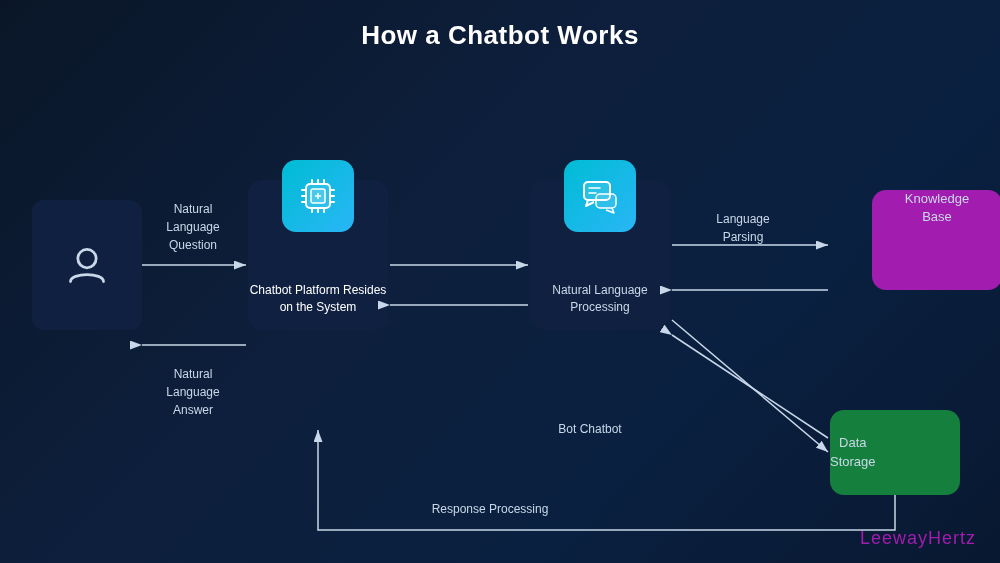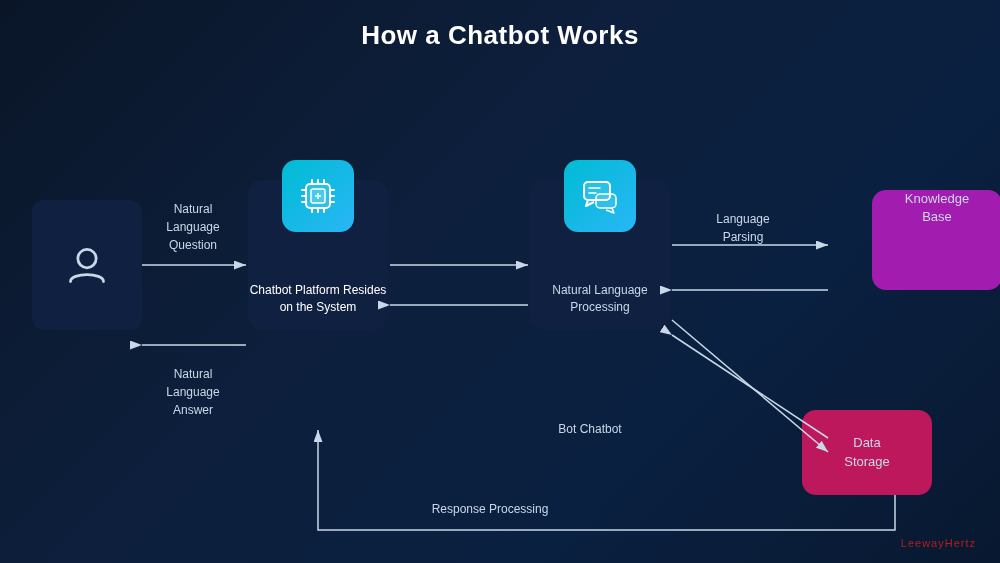--- a/index.html
+++ b/index.html
@@ -140,29 +140,29 @@
       font-size: 13px;
       color: #c8d8e8;
       text-align: center;
       line-height: 1.4;
       font-weight: 500;
     }
 
     
     .ds-box {
       position: absolute;
-      left: 802px;
+      left: 830px;
       top: 330px;
       width: 130px;
       height: 85px;
-      background: #be185d;
-      border-radius: 14px;
-      display: flex;
-      align-items: center;
-      justify-content: center;
+      background: #15803d;
+      border-radius: 14px;
+      display: flex;
+      align-items: center;
+      justify-content: flex-start;
     }
 
     .ds-label {
       font-size: 13px;
       color: #c8d8e8;
       text-align: center;
       line-height: 1.4;
       font-weight: 500;
     }
 
@@ -172,22 +172,22 @@
       font-size: 12px;
       color: #c8d8e8;
       text-align: center;
       line-height: 1.5;
     }
 
     .watermark {
       position: absolute;
       bottom: 14px;
       right: 24px;
-      font-size: 11px;
-      color: #b91c1c;
+      font-size: 18px;
+      color: #a21caf;
       letter-spacing: 1px;
     }
 
     
     .arrows-svg {
       position: absolute;
       top: 0;
       left: 0;
       width: 100%;
       height: 100%;

